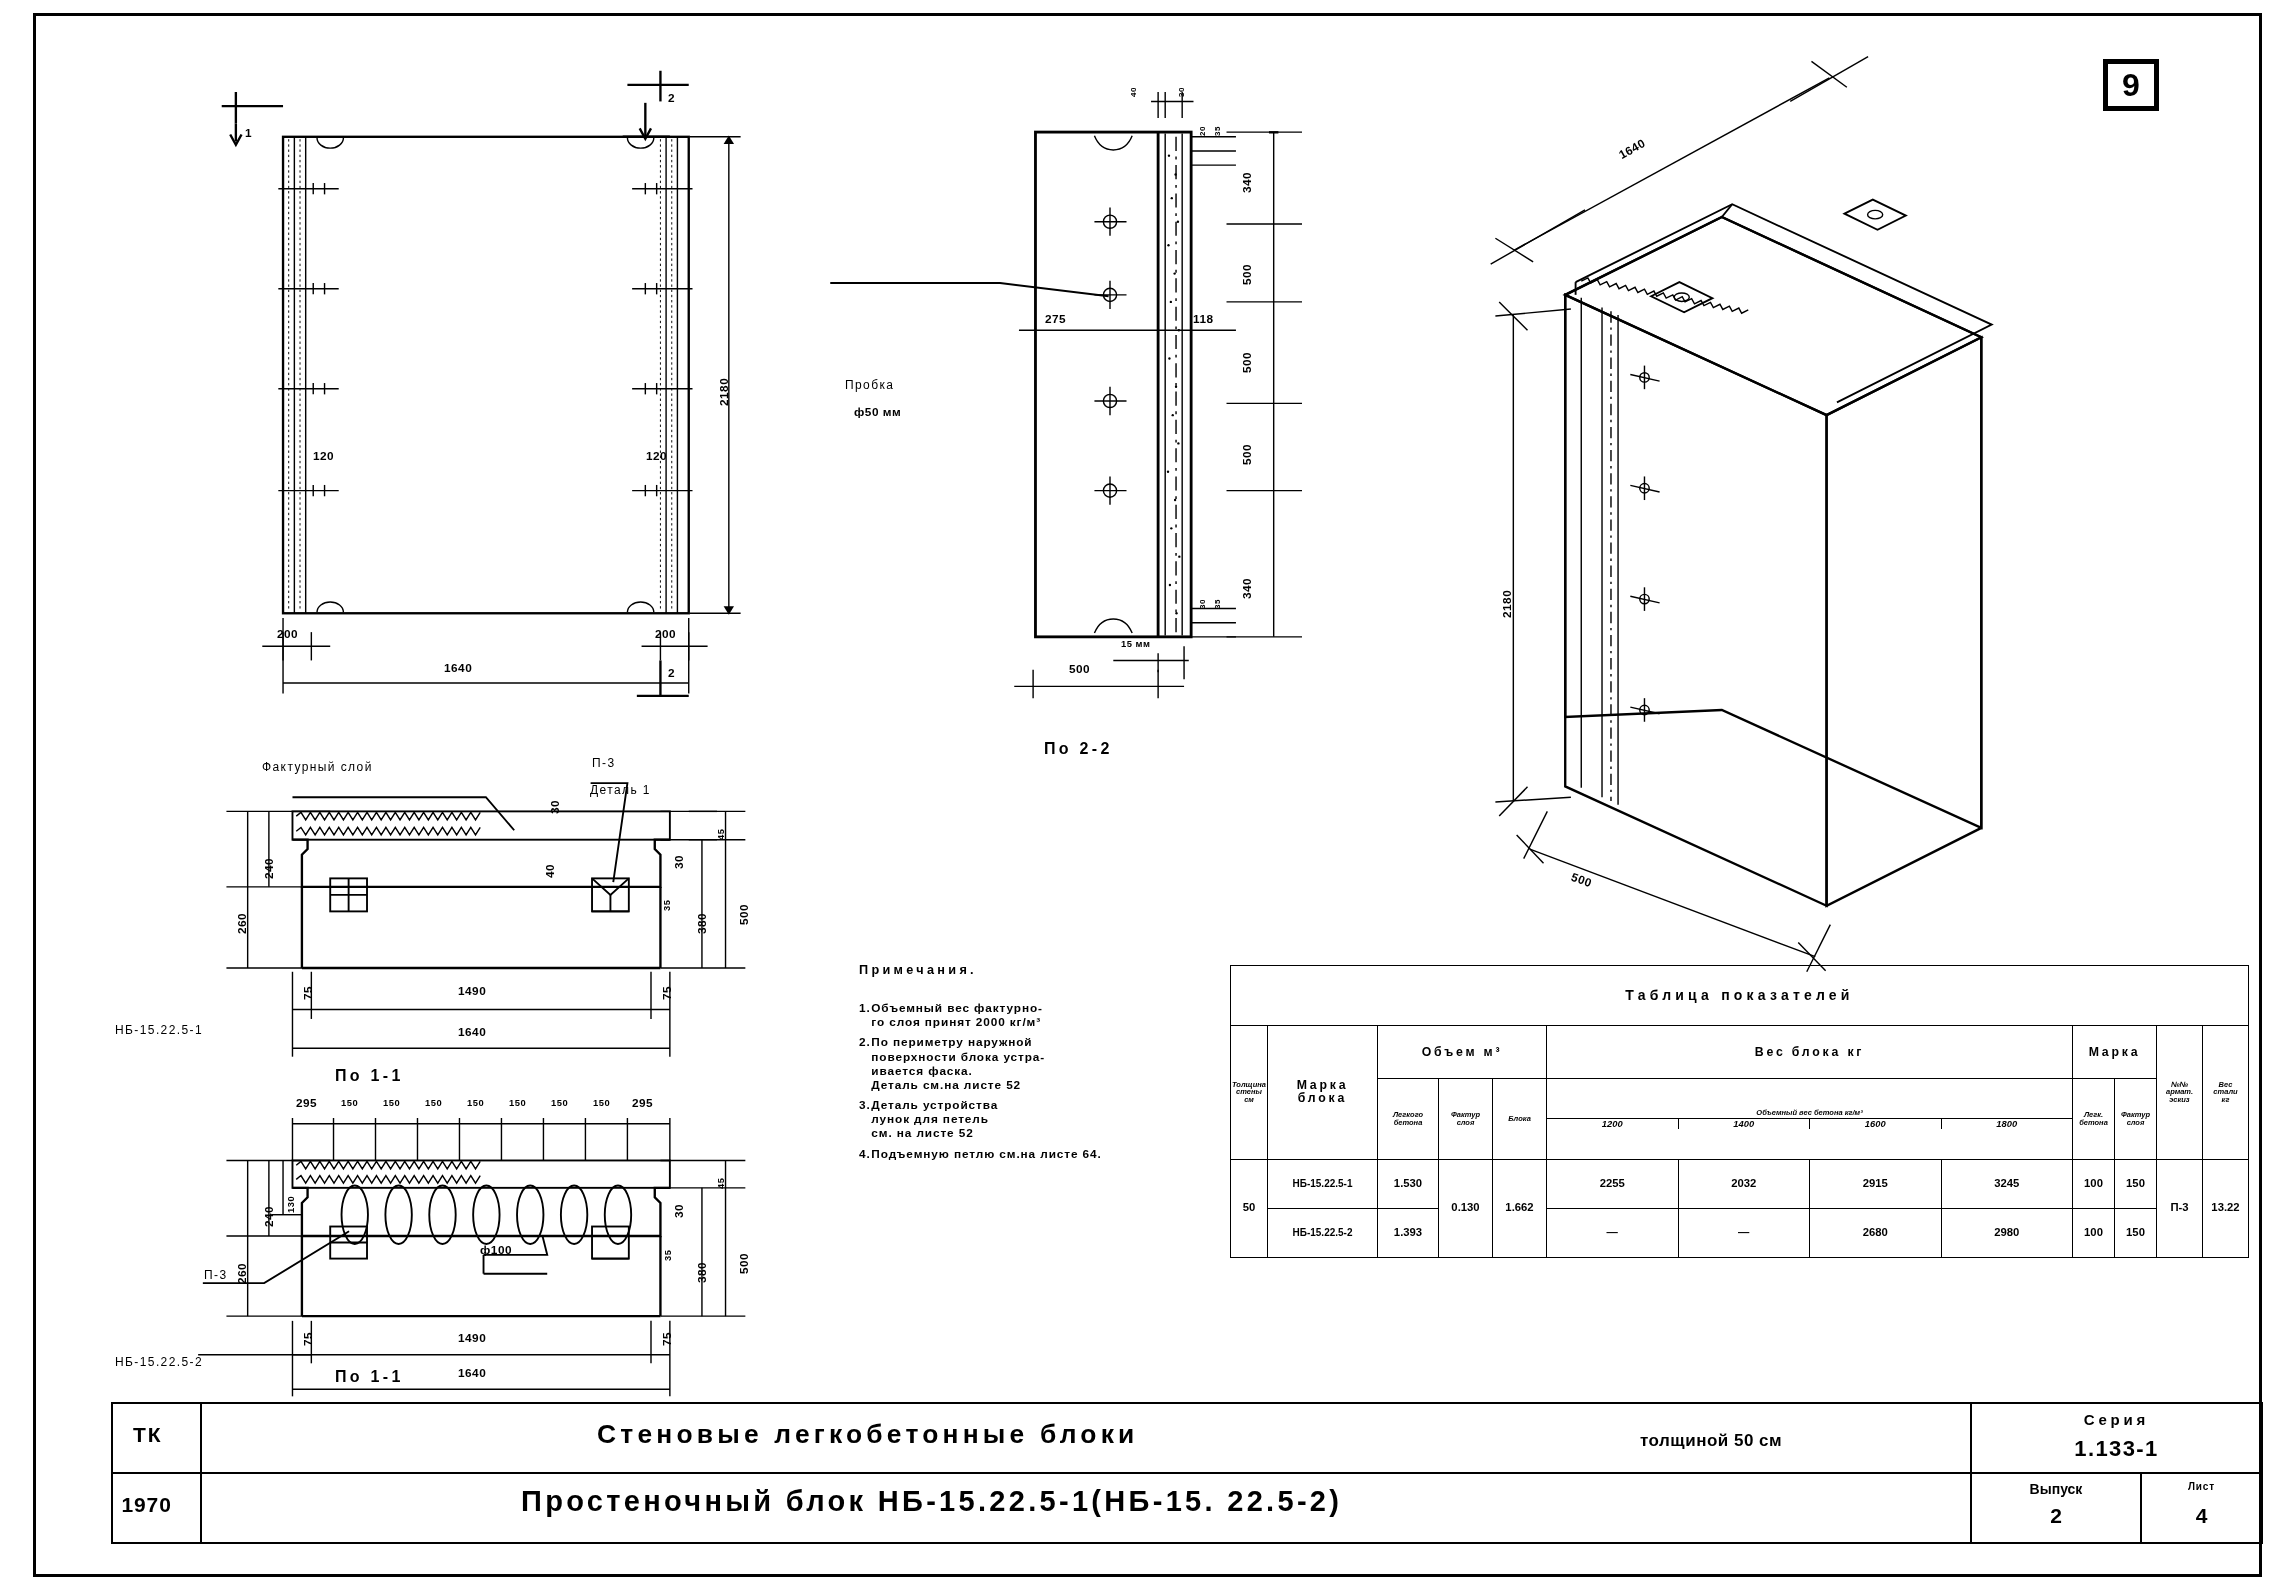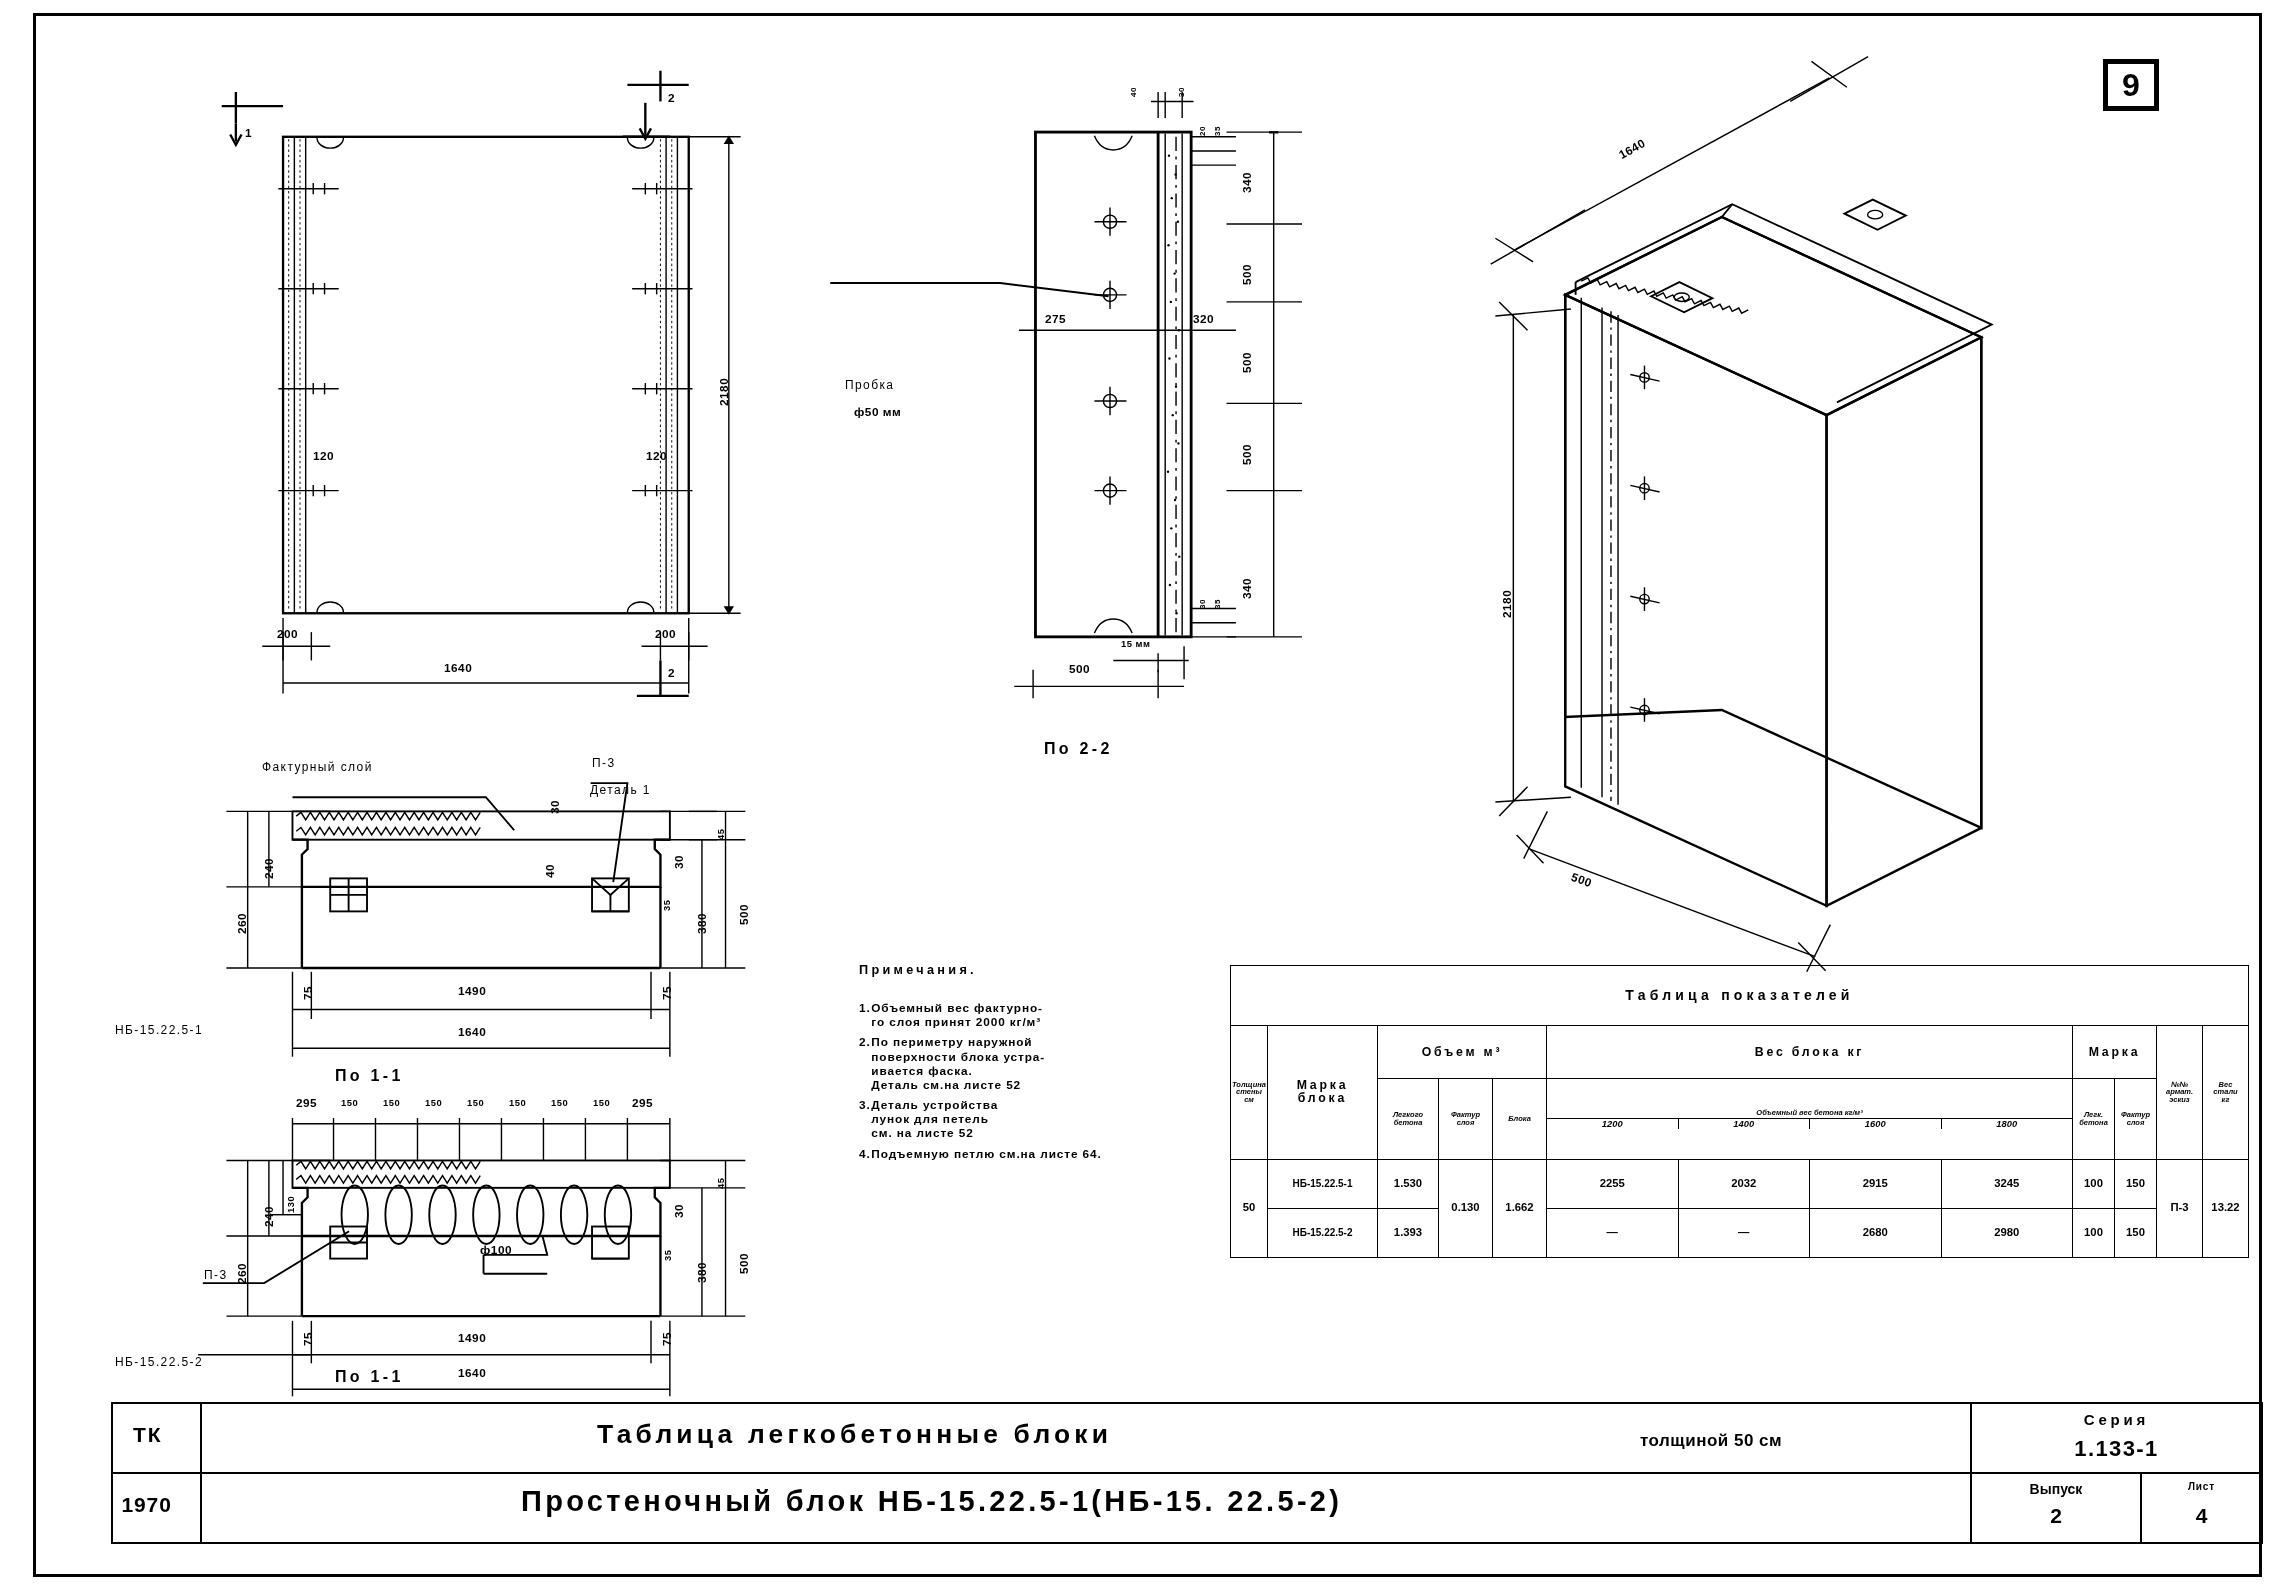--- a/index.html
+++ b/index.html
@@ -481,21 +481,21 @@
   <div class="txt dim rot90" style="left:717px;top:406px;">2180</div>
   <div class="txt dim" style="left:444px;top:661px;">1640</div>
   <div class="txt dim" style="left:277px;top:627px;">200</div>
   <div class="txt dim" style="left:655px;top:627px;">200</div>
   <div class="txt dim" style="left:313px;top:449px;">120</div>
   <div class="txt dim" style="left:646px;top:449px;">120</div>
 
   <div class="txt label" style="left:845px;top:378px;">Пробка</div>
   <div class="txt dim" style="left:854px;top:405px;">ф50 мм</div>
   <div class="txt dim" style="left:1045px;top:312px;">275</div>
-  <div class="txt dim" style="left:1193px;top:312px;">320</div>
+  <div class="txt dim" style="left:1193px;top:312px;">118</div>
   <div class="txt dim" style="left:1069px;top:662px;">500</div>
   <div class="txt dim-s" style="left:1121px;top:638px;">15 мм</div>
   <div class="txt dim-xs rot90" style="left:1129px;top:97px;">40</div>
   <div class="txt dim-xs rot90" style="left:1177px;top:97px;">30</div>
   <div class="txt dim-xs rot90" style="left:1198px;top:136px;">20</div>
   <div class="txt dim-xs rot90" style="left:1213px;top:136px;">35</div>
   <div class="txt dim-xs rot90" style="left:1198px;top:609px;">30</div>
   <div class="txt dim-xs rot90" style="left:1213px;top:609px;">35</div>
   <div class="txt dim rot90" style="left:1240px;top:193px;">340</div>
   <div class="txt dim rot90" style="left:1240px;top:285px;">500</div>
@@ -683,21 +683,21 @@
     <div id="tb-outline"></div>
 
     <div class="tb-hline" style="left:0;top:70px;width:2152px;"></div>
     <div class="tb-vline" style="left:89px;top:0;height:142px;"></div>
     <div class="tb-vline" style="left:1859px;top:0;height:142px;"></div>
     <div class="tb-vline" style="left:2029px;top:70px;height:72px;"></div>
 
     <div class="tb-txt" style="left:22px;top:21px;font-size:21px;letter-spacing:1.9px;">ТК</div>
     <div class="tb-txt" style="left:10.4px;top:91px;font-size:21px;letter-spacing:0.9px;">1970</div>
 
-    <div class="tb-txt" style="left:486px;top:17px;font-size:26.4px;letter-spacing:4.2px;">Таблица легкобетонные блоки</div>
+    <div class="tb-txt" style="left:486px;top:17px;font-size:26.4px;letter-spacing:4.2px;">Стеновые легкобетонные блоки</div>
     <div class="tb-txt" style="left:1529px;top:29px;font-size:17px;letter-spacing:0.5px;">толщиной 50 см</div>
     <div class="tb-txt" style="left:410px;top:83px;font-size:29px;letter-spacing:3.3px;">Простеночный блок  НБ-15.22.5-1(НБ-15. 22.5-2)</div>
 
     <div class="tb-txt ctr" style="left:1859px;top:9.4px;width:293px;font-size:15px;letter-spacing:3.8px;">Серия</div>
     <div class="tb-txt ctr" style="left:1859px;top:34px;width:293px;font-size:22px;letter-spacing:1.4px;">1.133-1</div>
 
     <div class="tb-txt ctr" style="left:1861px;top:79px;width:168px;font-size:14px;">Выпуск</div>
     <div class="tb-txt ctr" style="left:1861px;top:102px;width:168px;font-size:21px;">2</div>
     <div class="tb-txt ctr" style="left:2031px;top:79px;width:119px;font-size:10px;letter-spacing:0.9px;">Лист</div>
     <div class="tb-txt ctr" style="left:2031px;top:102px;width:119px;font-size:21px;">4</div>

